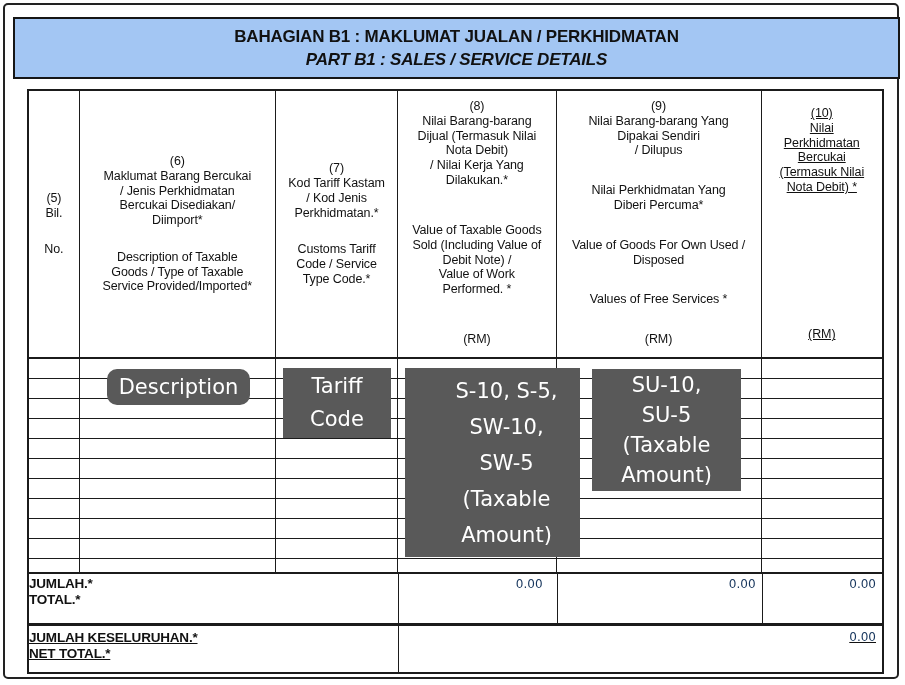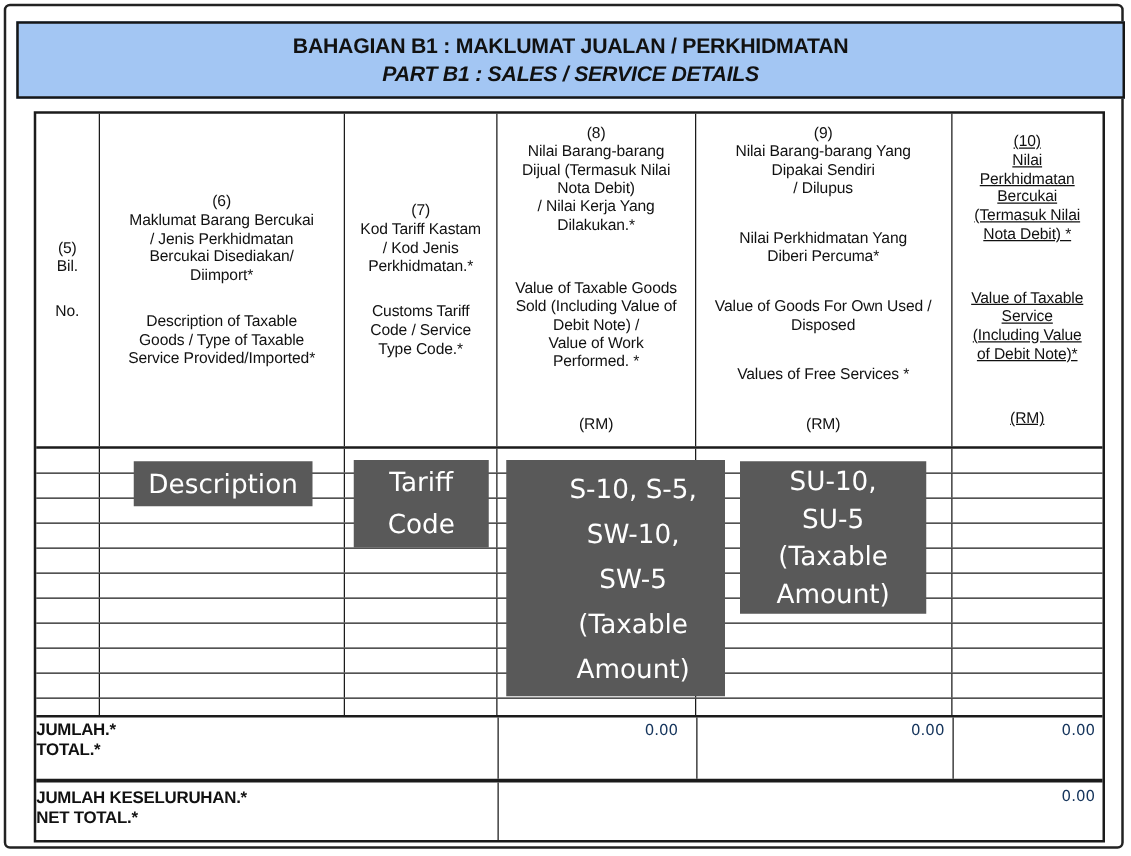--- a/index.html
+++ b/index.html
@@ -53,34 +53,34 @@
     width:371px;box-sizing:border-box;text-align:left;white-space:pre;
     font-weight:bold;font-size:13.5px;line-height:15.5px;padding:2px 8px 0 0;
     letter-spacing:-0.2px;
   }
   .jval{
     box-sizing:border-box;border-left:1.5px solid var(--line);
     text-align:right;font-family:"DejaVu Sans",sans-serif;font-size:12px;
     color:var(--value-text);padding:3px 6px 0 0;
   }
   .jval.pr{padding-right:14px;}
-  .nrow{flex:1;box-sizing:border-box;border-top:3px solid var(--line);display:flex;}
+  .nrow{flex:1;box-sizing:border-box;border-top:3px solid var(--line);display:flex;text-decoration:underline;}
   .nval{
     width:486px;box-sizing:border-box;border-left:1.5px solid var(--line);
     text-align:right;font-family:"DejaVu Sans",sans-serif;font-size:12px;
     color:var(--value-text);padding:4px 6px 0 0;
   }
   .nrow .jlabel{padding-top:4px;}
   
   .ov{
     position:absolute;background:var(--overlay-bg);color:var(--overlay-text);
     font-family:"DejaVu Sans",sans-serif;text-align:center;white-space:pre;
     display:flex;align-items:center;justify-content:center;z-index:5;
   }
-  .ov-desc{left:107px;top:369px;width:143px;height:36px;font-size:21px;}
+  .ov-desc{left:107px;top:369px;width:143px;height:36px;font-size:21px;border-radius:10px;}
   .ov-tariff{left:283px;top:368px;width:108px;height:70px;font-size:21px;line-height:33px;}
   .ov-sales{left:405px;top:368px;width:147px;height:189px;font-size:21px;line-height:36px;padding-left:28px;}
   .ov-own{left:592px;top:369px;width:149px;height:122px;font-size:21px;line-height:30px;}
 </style>
 </head>
 <body>
 
 <div class="sheet">
   <div class="frame"></div>
 
@@ -141,24 +141,20 @@
         <div>Values of Free Services *</div>
         <div>(RM)</div>
       </div>
       <div class="hc w10 spread pad-more last">
         <div>(10)
 Nilai
 Perkhidmatan
 Bercukai
 (Termasuk Nilai
 Nota Debit) *</div>
-        <div>Value of Taxable
-Service
-(Including Value
-of Debit Note)*</div>
         <div>(RM)</div>
       </div>
     </div>
 
     <div class="tbody">
         <div class="brow">
           <div class="bc w5"></div>
           <div class="bc w6"></div>
           <div class="bc w7"></div>
           <div class="bc w8"></div>

